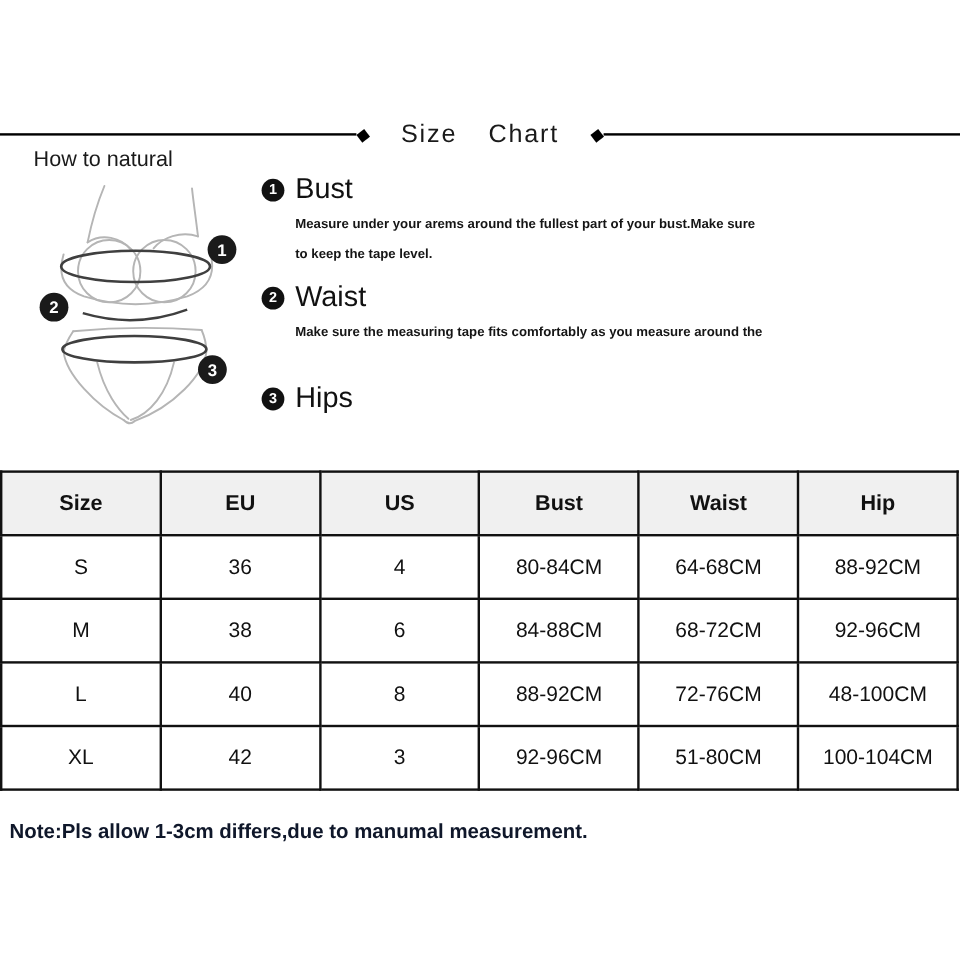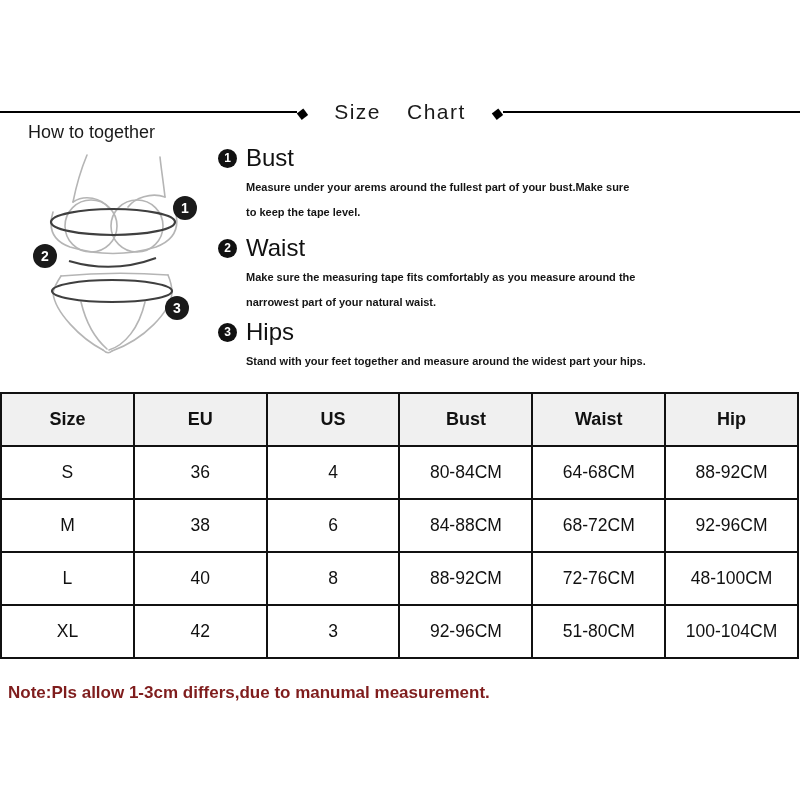--- a/index.html
+++ b/index.html
@@ -30,39 +30,39 @@
     color:#151515;white-space:nowrap;}
   
   .size-table{position:absolute;top:392px;left:0;width:799px;
     border-collapse:collapse;table-layout:fixed;}
   .size-table th,.size-table td{border:2px solid #111;height:51px;
     text-align:center;vertical-align:middle;padding:0;font-size:17.5px;color:#111;}
   .size-table th{background:#f0f0f0;font-weight:bold;font-size:18px;}
   .size-table td{background:#ffffff;font-weight:400;}
   
   .note{position:absolute;left:8px;top:683px;font-size:17px;font-weight:600;
-    color:#7f1d1d;white-space:nowrap;}
+    color:#0f172a;white-space:nowrap;}
 </style>
 </head>
 <body>
 
 <div id="canvas">
 
   <div class="header-rule">
     <div class="rule-line"></div>
     <span class="rule-diamond">◆</span>
     <div class="rule-title">
       <span>Size</span>
       <span>Chart</span>
     </div>
     <span class="rule-diamond">◆</span>
     <div class="rule-line"></div>
   </div>
 
-  <div class="how-to">How to together</div>
+  <div class="how-to">How to natural</div>
 
   <svg class="diagram" width="210" height="215" viewBox="0 0 210 215">
 
     <g fill="none" stroke="#b5b5b5" stroke-width="1.6" stroke-linecap="round">
       <path d="M48,60 C52,40 57,25 62,13"></path>
       <path d="M140,55 C138,38 136,25 135,15"></path>
       <circle cx="66" cy="84" r="26"></circle>
       <circle cx="112" cy="84" r="26"></circle>
       <path d="M28,70 Q20,96 45,105 Q88,118 131,105 Q158,95 150,68"></path>
       <path d="M48,60 C60,52 76,56 84,66"></path>
@@ -111,31 +111,27 @@
     </div>
   </div>
 
   <div class="section" id="sec-waist">
     <div class="sec-head">
       <span class="bullet">2</span>
       <span class="sec-title">Waist</span>
     </div>
     <div class="sec-body">
       <div>Make sure the measuring tape fits comfortably as you measure around the</div>
-      <div>narrowest part of your natural waist.</div>
     </div>
   </div>
 
   <div class="section" id="sec-hips">
     <div class="sec-head">
       <span class="bullet">3</span>
       <span class="sec-title">Hips</span>
-    </div>
-    <div class="sec-body">
-      <div>Stand with your feet together and measure around the widest part your hips.</div>
     </div>
   </div>
 
   <table class="size-table">
     <thead>
       <tr>
         <th>Size</th>
         <th>EU</th>
         <th>US</th>
         <th>Bust</th>

